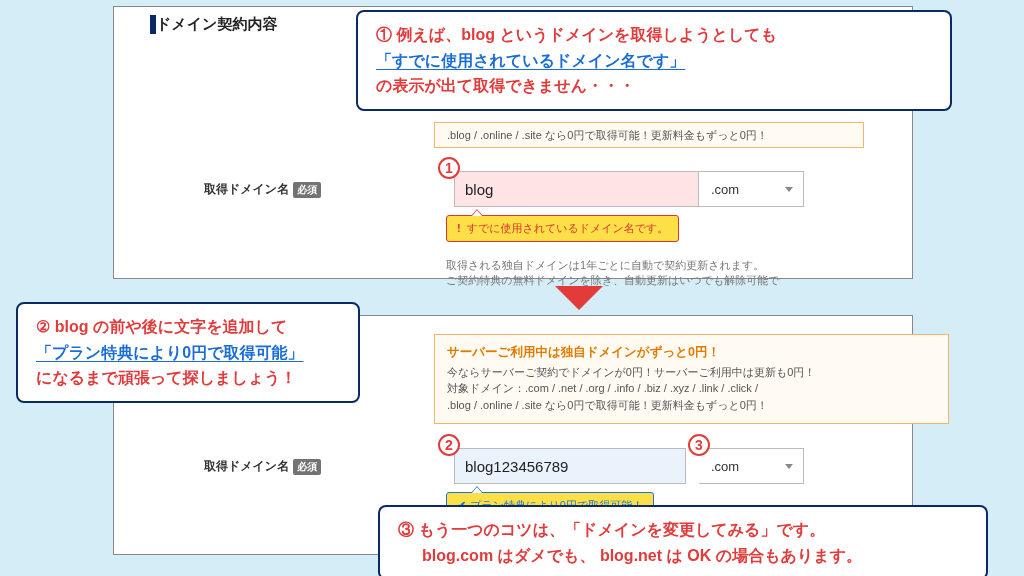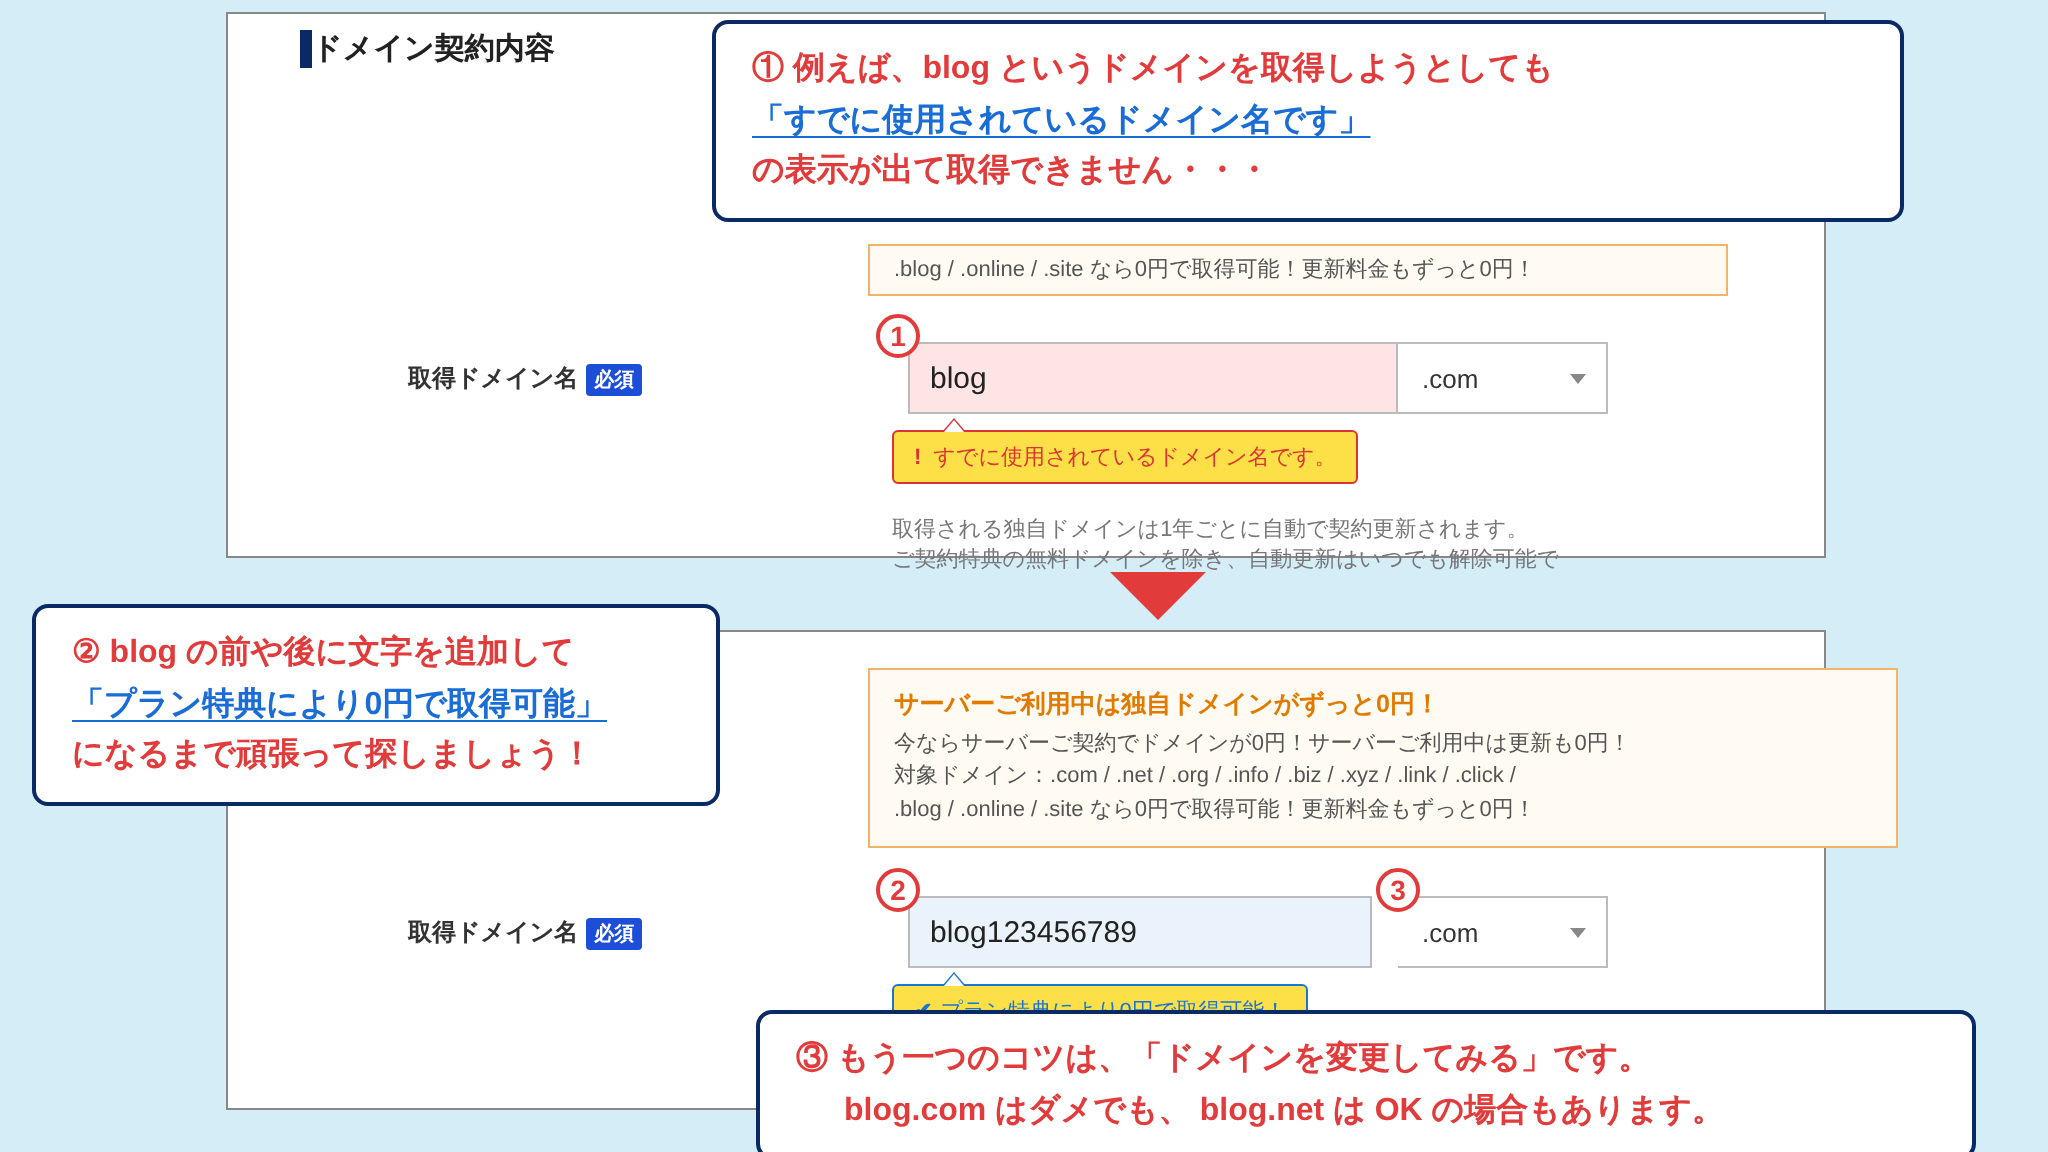--- a/index.html
+++ b/index.html
@@ -31,21 +31,21 @@
   }
 
   .row-label {
     position: absolute;
     font-size: 12px;
     font-weight: bold;
     color: #333;
   }
   .badge-req {
     display: inline-block;
-    background: #1d4ed8;
+    background: #737373;
     color: #fff;
     font-size: 10px;
     font-weight: bold;
     padding: 1px 4px;
     margin-left: 4px;
     border-radius: 2px;
     vertical-align: middle;
   }
 
   .promo-box {

